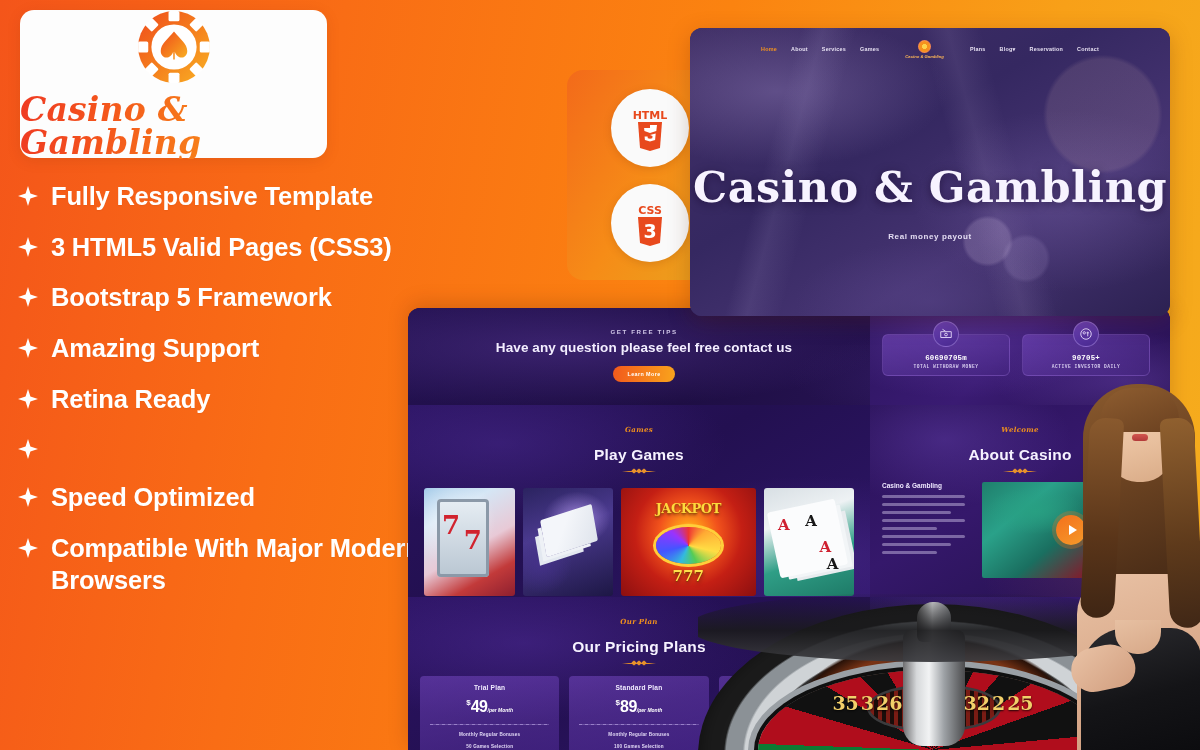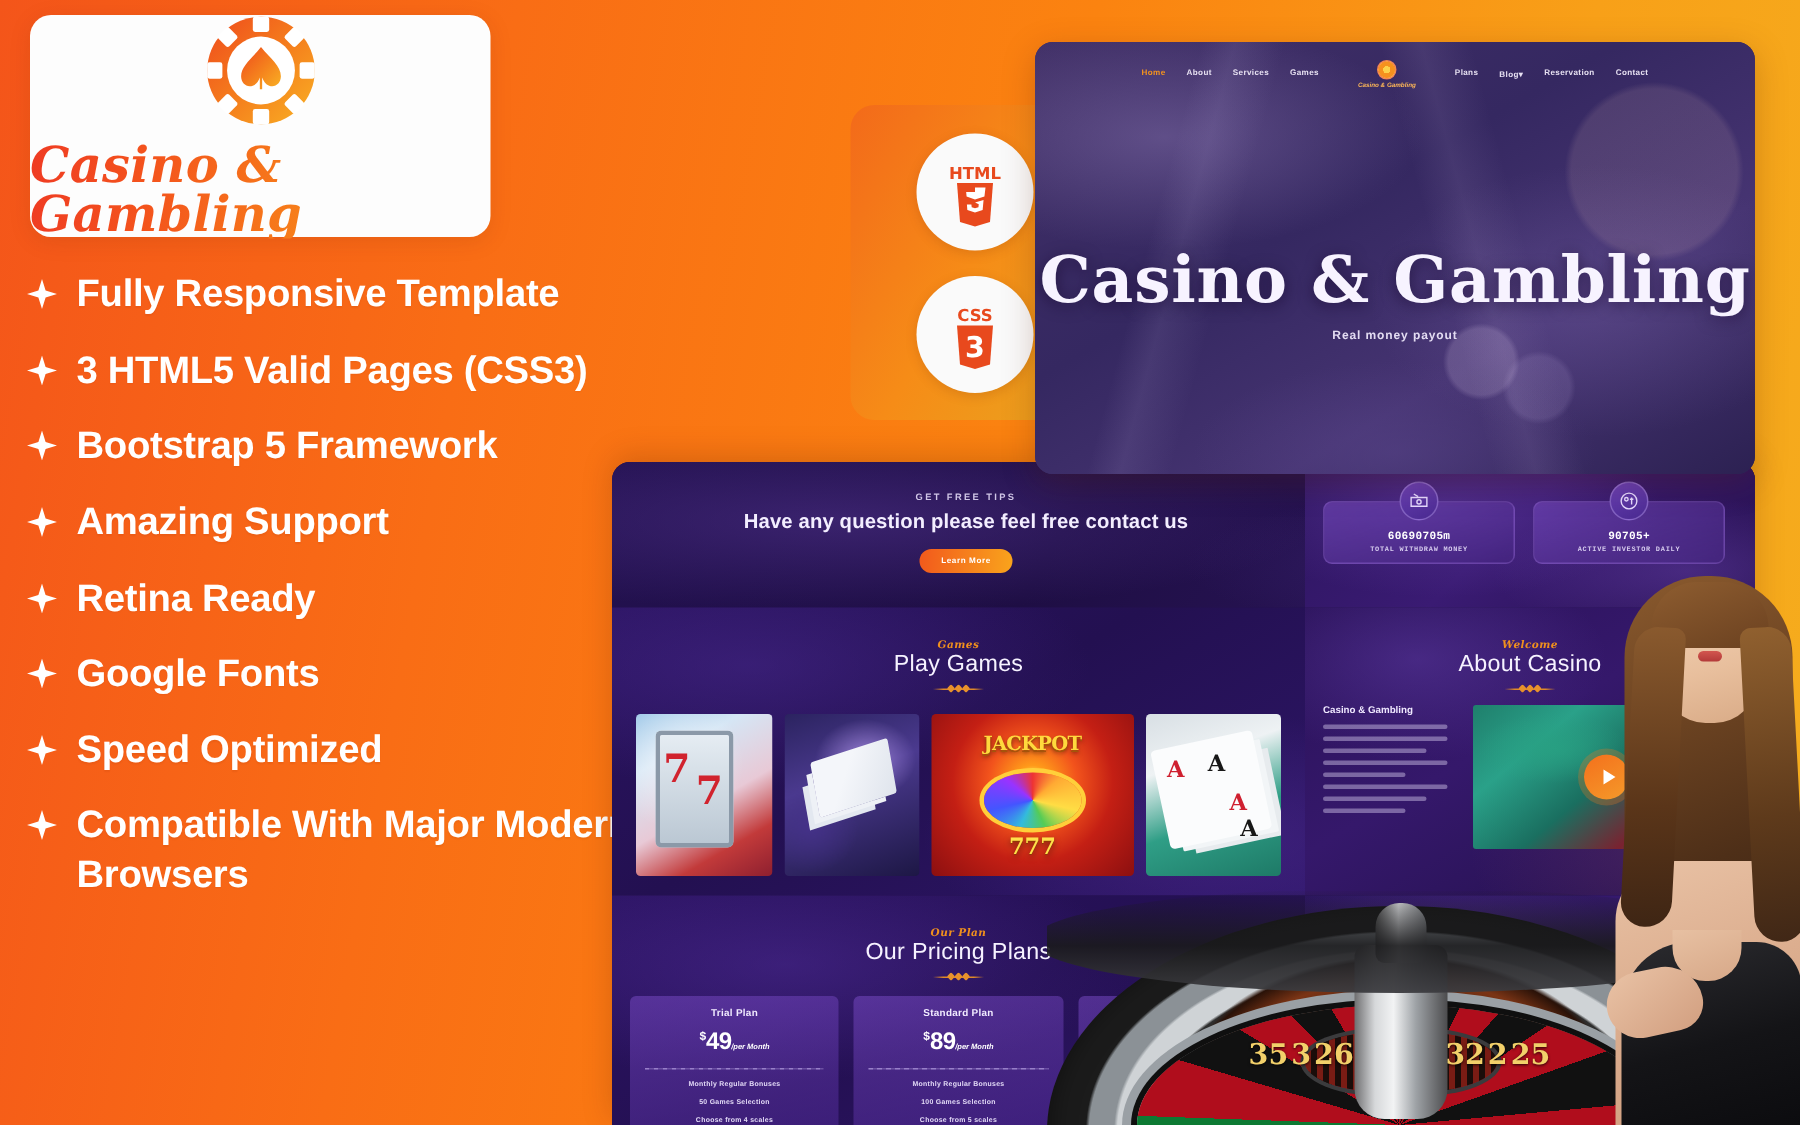--- a/index.html
+++ b/index.html
@@ -104,21 +104,21 @@
   .mock-nav .mid-logo .mini-txt{ font-size:4.2px; color:#ffb857; font-style:italic; font-weight:bold; }
 
   .hero-title{
     position:absolute; top:138px; left:0; right:0; text-align:center; z-index:3;
     font-family:"DejaVu Serif", serif; font-weight:bold;
     font-size:43px; line-height:1; letter-spacing:.5px;
     color:#f7f3ff;
     text-shadow:0 2px 10px rgba(20,5,40,.55);
   }
   .hero-sub{
-    position:absolute; top:191px; left:0; right:0; text-align:center; z-index:3;
+    position:absolute; top:204px; left:0; right:0; text-align:center; z-index:3;
     font-size:8px; color:#e3dcf2; letter-spacing:.6px; font-weight:bold;
   }
 
   
   .mock-page{
     position:absolute; left:408px; top:308px; width:762px; height:442px;
     border-radius:12px 12px 0 0; overflow:hidden; z-index:6;
     background:#221049;
     box-shadow:0 -4px 20px rgba(90,30,0,.22);
   }
@@ -178,21 +178,21 @@
       radial-gradient(ellipse 70% 60% at 20% 20%, rgba(78,45,150,.45), transparent 70%),
       radial-gradient(ellipse 60% 60% at 88% 80%, rgba(88,50,160,.4), transparent 72%),
       linear-gradient(150deg,#2a1360 0%,#231051 45%,#2e1668 100%);
   }
   .sec-head{ text-align:center; padding-top:20px; }
   .sec-head .kicker{
     font-family:"DejaVu Serif", serif; font-style:italic; font-weight:bold;
     font-size:7px; color:#f0901d; letter-spacing:.3px;
   }
   .sec-head .title{
-    font-size:15.5px; color:#f6f2ff; font-weight:normal; margin-top:0; letter-spacing:.2px;
+    font-size:15.5px; color:#f6f2ff; font-weight:bold; margin-top:12px; letter-spacing:.2px;
   }
   .divider{ margin:4px auto 0; width:34px; height:6px; position:relative; }
   .divider::before{
     content:""; position:absolute; top:2.5px; left:0; right:0; height:1px;
     background:linear-gradient(90deg, transparent, #e08a28 20%, #e08a28 80%, transparent);
   }
   .divider i{
     position:absolute; top:0.5px; width:4px; height:4px; background:#e8922b;
     transform:rotate(45deg); border-radius:1px;
   }
@@ -468,21 +468,20 @@
           </svg>
         </span>
       <span class="txt">Retina Ready</span>
     </div>
     <div class="feat">
       <span class="star">
           <svg width="20" height="20" viewBox="0 0 20 20">
             <path d="M10 0 L12.4 7.6 L20 10 L12.4 12.4 L10 20 L7.6 12.4 L0 10 L7.6 7.6 Z" fill="#ffffff"></path>
           </svg>
         </span>
-      <span class="txt">Google Fonts</span>
     </div>
     <div class="feat">
       <span class="star">
           <svg width="20" height="20" viewBox="0 0 20 20">
             <path d="M10 0 L12.4 7.6 L20 10 L12.4 12.4 L10 20 L7.6 12.4 L0 10 L7.6 7.6 Z" fill="#ffffff"></path>
           </svg>
         </span>
       <span class="txt">Speed Optimized</span>
     </div>
     <div class="feat">

